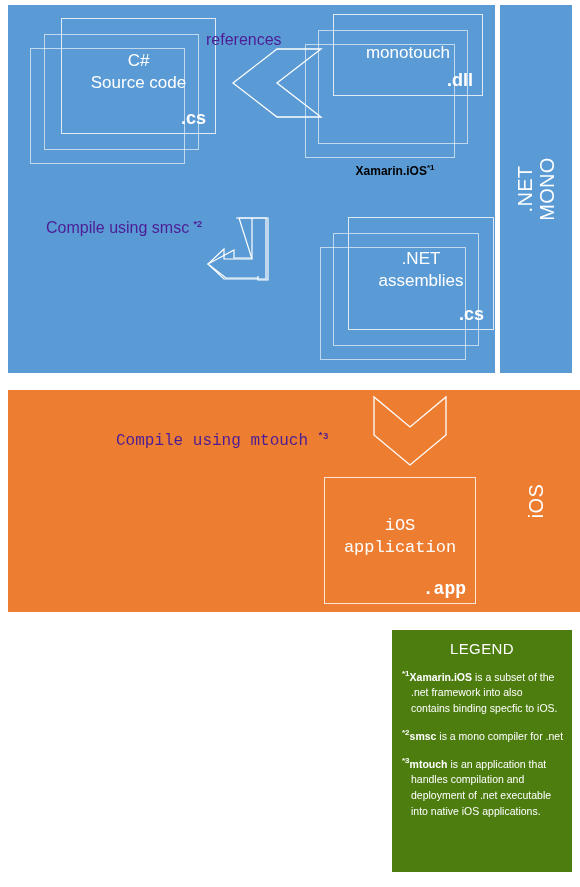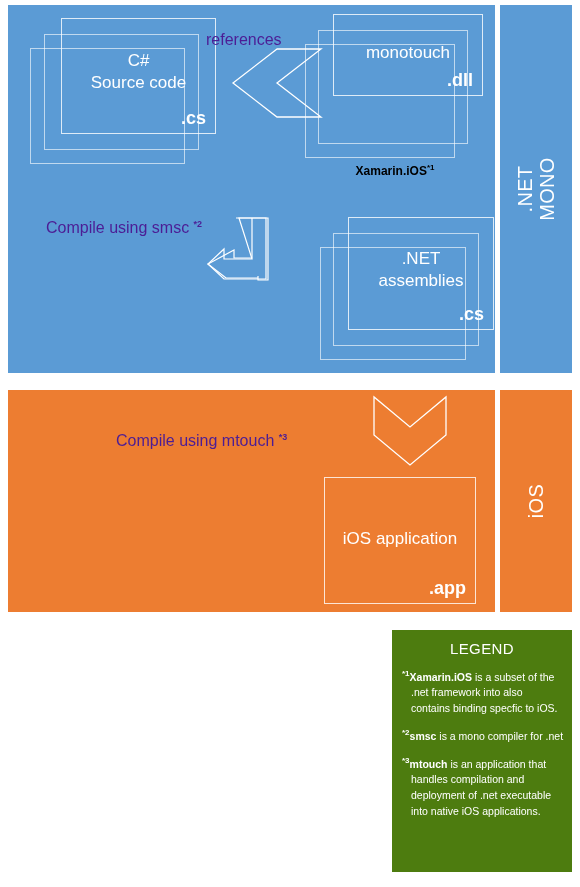--- a/index.html
+++ b/index.html
@@ -9,21 +9,21 @@
   }
   .panel{position:absolute;box-sizing:border-box;}
   .blue{background:#5b9bd5;}
   .orange{background:#ed7d31;}
   .green{background:#4d7c0f;}
 
   
   #net-mono-main{left:8px;top:5px;width:487px;height:368px;}
   #net-mono-side{left:500px;top:5px;width:72px;height:368px;}
   
-  #ios-main{left:8px;top:390px;width:487px;height:222px;}
+  #ios-main{left:8px;top:390px;width:573px;height:222px;font-family:Liberation Mono, monospace;}
   #ios-side{left:500px;top:390px;width:72px;height:222px;}
   
   #legend{left:392px;top:630px;width:180px;height:242px;}
 
   .vlabel{
     position:absolute;left:50%;top:50%;
     transform:translate(-50%,-50%) rotate(-90deg);
     white-space:nowrap;color:#ffffff;
     font-size:20px;line-height:1.12;text-align:center;
     letter-spacing:.3px;

